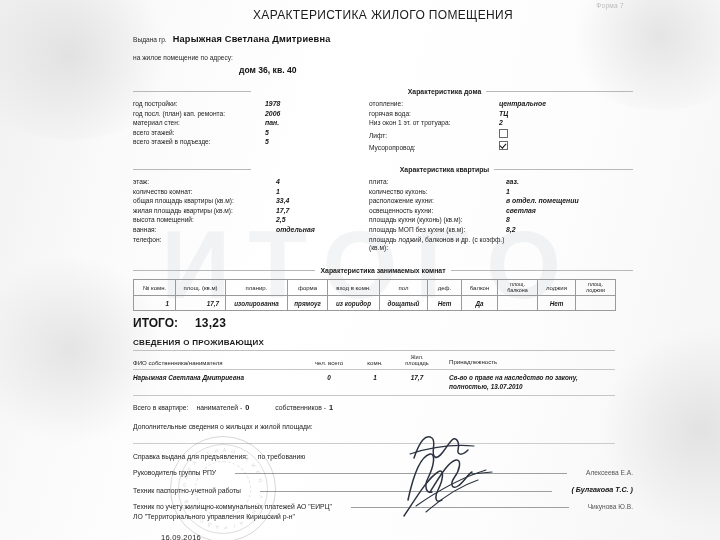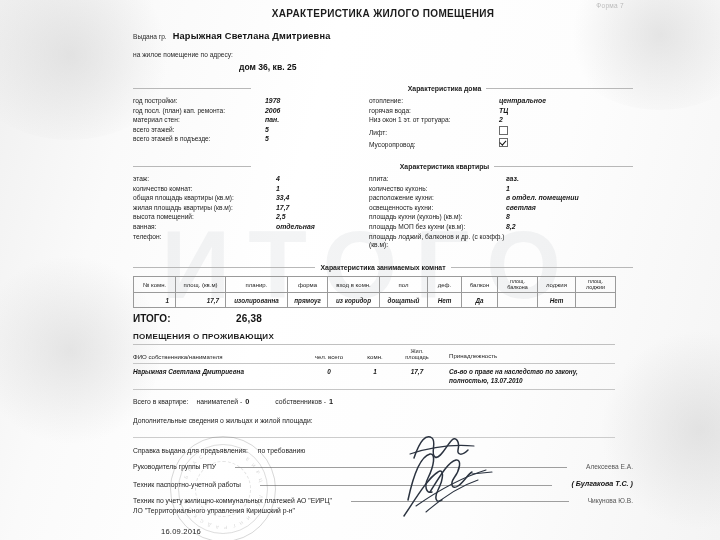--- a/index.html
+++ b/index.html
@@ -55,22 +55,22 @@
     letter-spacing: .3px;
   }
   .content {
     position: absolute;
     left: 133px;
     top: 0;
     width: 500px;
   }
   .doc-title {
     text-align: center;
-    font-size: 10px;
-    font-weight: bold;
+    font-size: 12px;
+    font-weight: normal;
     letter-spacing: .35px;
     margin-top: 8px;
     color: #1c1c1c;
   }
   .issued-row {
     display: flex;
     align-items: baseline;
     margin-top: 12px;
   }
   .lbl-sm {
@@ -197,24 +197,23 @@
     font-weight: bold;
     font-size: 6.3px;
   }
   table.rooms td.num { text-align: right; padding-right: 6px; }
   .th2 { display: block; font-size: 5.4px; line-height: 5.6px; }
 
   .itogo {
     display: flex;
     align-items: center;
     margin-top: 5px;
-    font-size: 10px;
+    font-size: 12px;
     font-weight: bold;
     color: #141414;
-    gap: 41px;
   }
   .itogo .lb { width: 62px; flex: 0 0 62px; }
   .itogo .vl { letter-spacing: .2px; }
 
   .block-title {
     font-size: 8px;
     font-weight: bold;
     letter-spacing: .3px;
     margin-top: 8px;
     color: #1a1a1a;
@@ -388,21 +387,21 @@
 
     <div class="issued-row">
       <span class="lbl-sm">Выдана гр.</span>
       <span class="val-bold">Нарыжная  Светлана  Дмитриевна</span>
     </div>
 
     <div class="addr-row">
       <span class="lbl-sm">на жилое помещение по адресу:</span>
       <span class="addr-val">
         <br>
-        <span>дом 36, кв. 25</span>
+        <span>дом 36, кв. 40</span>
       </span>
     </div>
 
     <div class="section">
       <div class="sec-head">
         <span class="rule short"></span>
         <span style="flex:1 1 auto;"></span>
         <span class="sec-title">Характеристика дома</span>
         <span class="rule"></span>
       </div>
@@ -583,26 +582,26 @@
             <td>Да</td>
             <td></td>
             <td>Нет</td>
             <td></td>
           </tr>
         </tbody>
       </table>
 
       <div class="itogo">
         <span class="lb">ИТОГО:</span>
-        <span class="vl">26,38</span>
+        <span class="vl">13,23</span>
       </div>
     </div>
 
     <div>
-      <div class="block-title">ПОМЕЩЕНИЯ О ПРОЖИВАЮЩИХ</div>
+      <div class="block-title">СВЕДЕНИЯ О ПРОЖИВАЮЩИХ</div>
       <div class="hr-thin"></div>
 
       <div class="res-head">
         <span class="c-fio">ФИО собственника/нанимателя</span>
         <span class="c-tot">чел. всего</span>
         <span class="c-rooms">комн.</span>
         <span class="c-area">
           <span class="sub2">Жил.</span>
           <span class="sub2">площадь</span>
         </span>

